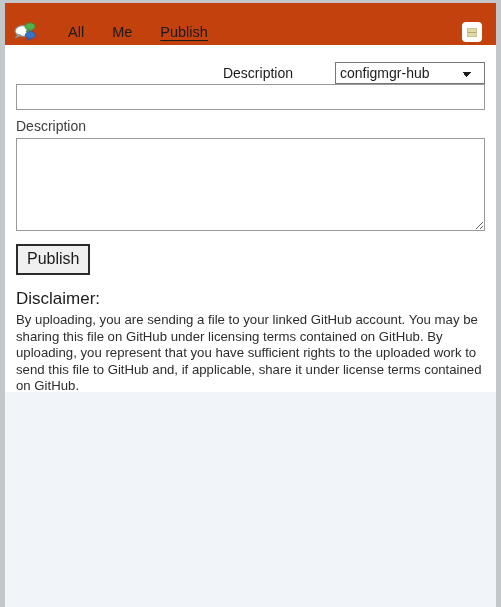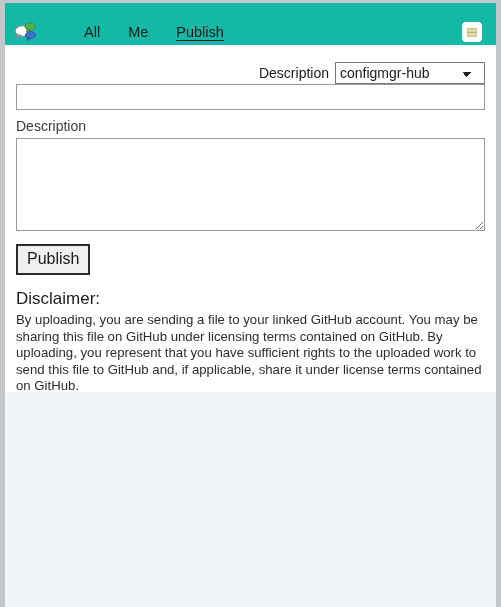--- a/index.html
+++ b/index.html
@@ -50,26 +50,25 @@
     width: 491px;
     height: 604px;
     background: #ffffff;
     overflow: hidden;
   }
 
   
   .header {
     position: relative;
     height: 42px;
-    background: #14b8a6;
+    background: #c2410c;
     display: flex;
     align-items: center;
     box-sizing: border-box;
     padding: 16px 0 0 9px;
-    gap: 16px;
   }
   .app-icon {
     width: 24px;
     height: 22px;
     position: relative;
     flex: 0 0 auto;
     margin-right: 16px;
   }
   .nav {
     display: flex;
@@ -155,20 +154,21 @@
     -moz-appearance: none;
     appearance: none;
     background-image:
       linear-gradient(45deg, transparent 50%, #1b1b1b 50%),
       linear-gradient(135deg, #1b1b1b 50%, transparent 50%);
     background-position:
       calc(100% - 17px) 9px,
       calc(100% - 12px) 9px;
     background-size: 5px 5px, 5px 5px;
     background-repeat: no-repeat;
+    margin-left: 36px;
   }
 
   .field-label {
     font-size: 14px;
     color: #3d3d3d;
     margin: 8px 0 3px 0;
     line-height: 17px;
   }
   .text-input {
     display: block;

